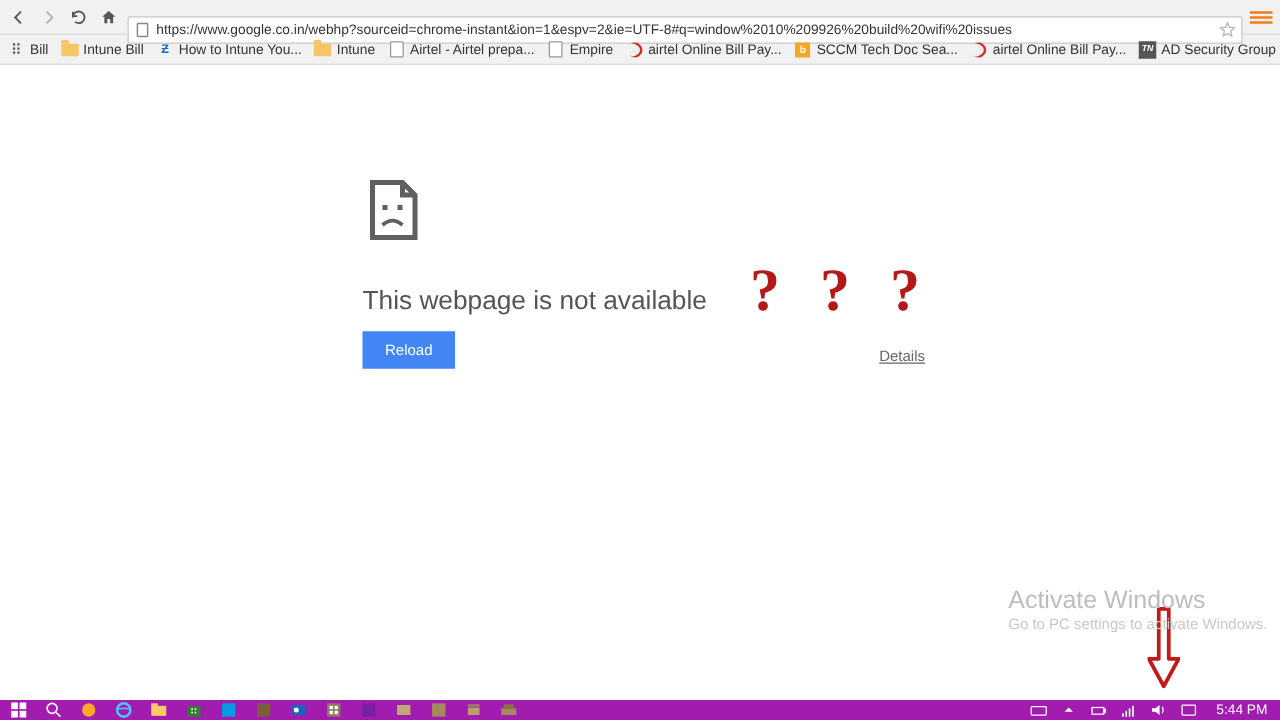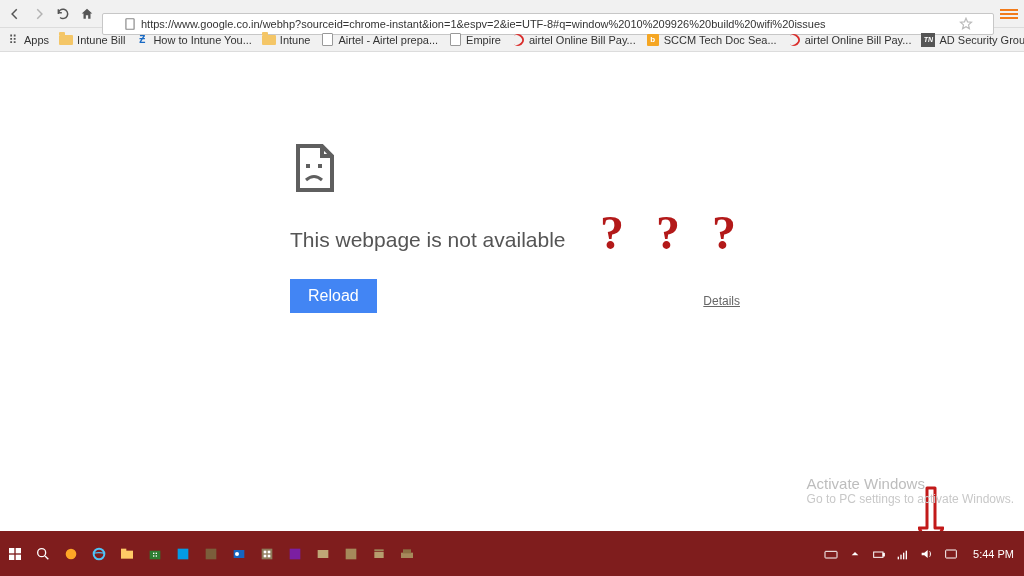--- a/index.html
+++ b/index.html
@@ -2,55 +2,55 @@
 <html><head>
   <meta charset="utf-8">
   <style>
     * { margin: 0; padding: 0; box-sizing: border-box; font-family: "Segoe UI", Arial, sans-serif; }
     body { width: 1024px; height: 576px; overflow: hidden; background: #fff; position: relative; }
 
     
     .nav-bar { height: 28px; background: #f1f1f1; display: flex; align-items: center; padding: 0 6px; gap: 6px; border-bottom: 1px solid #dcdcdc; }
     .nav-btn { width: 18px; height: 18px; display: flex; align-items: center; justify-content: center; color: #555; cursor: pointer; }
     .nav-btn svg { width: 14px; height: 14px; }
-    .url-bar { flex: 1; display: flex; align-items: center; background: #fff; border: 1px solid #c7c7c7; border-radius: 2px; height: 22px; padding: 0 20px; margin-top: 21px; }
+    .url-bar { flex: 1; display: flex; align-items: center; background: #fff; border: 1px solid #c7c7c7; border-radius: 2px; height: 22px; padding: 0 4px; margin-top: 21px; }
     .url-icon { width: 14px; height: 14px; color: #888; margin-right: 4px; flex: none; }
     .url-text { flex: 1; font-size: 11px; color: #333; white-space: nowrap; overflow: hidden; text-overflow: ellipsis; }
     .star { color: #bbb; flex: none; width: 14px; }
     .menu-btn { width: 18px; height: 18px; display: flex; flex-direction: column; justify-content: center; gap: 2px; cursor: pointer; }
     .menu-btn span { display: block; height: 2px; background: #f27b1a; }
 
     
     .bm-bar { height: 24px; background: #f1f1f1; display: flex; align-items: center; padding: 0 6px; gap: 10px; border-bottom: 1px solid #dcdcdc; font-size: 11px; color: #333; overflow: hidden; }
     .bm { display: flex; align-items: center; gap: 4px; white-space: nowrap; cursor: pointer; }
     .bm .ico { width: 14px; height: 14px; display: flex; align-items: center; justify-content: center; font-size: 10px; }
     .folder { width: 14px; height: 10px; background: #f4c667; border-radius: 1px; position: relative; display: inline-block; }
     .folder::before { content: ''; position: absolute; top: -3px; left: 0; width: 6px; height: 3px; background: #f4c667; border-radius: 1px 1px 0 0; }
     .page-ico { width: 11px; height: 13px; background: #fff; border: 1px solid #999; border-radius: 1px; display: inline-block; }
     .bing-ico { width: 12px; height: 12px; background: #f5a623; color: #fff; font-weight: bold; font-size: 8px; display: flex; align-items: center; justify-content: center; border-radius: 1px; }
     .swoosh { width: 12px; height: 12px; border: 2px solid #da2d2b; border-left: transparent; border-bottom: transparent; border-radius: 50%; transform: rotate(45deg); display: inline-block; }
 
     
     .content { position: absolute; top: 80px; left: 0; right: 0; bottom: 30px; background: #fff; padding: 60px 0 0 290px; }
     .sad-file { margin-bottom: 28px; }
     .sad-file svg { width: 50px; height: 56px; }
-    .err-title { font-size: 21px; color: #555; font-weight: 400; margin-bottom: 27px; }
+    .err-title { font-size: 21px; color: #555; font-weight: 400; margin-bottom: 12px; }
     .actions { display: flex; align-items: center; width: 450px; }
-    .reload-btn { background: #4285f4; color: #fff; border: none; font-size: 16px; padding: 8px 18px; cursor: pointer; }
+    .reload-btn { background: #4285f4; color: #fff; border: none; font-size: 12px; padding: 8px 18px; cursor: pointer; }
     .details-link { margin-left: auto; font-size: 12px; color: #666; text-decoration: underline; cursor: pointer; margin-top: 10px; }
 
     
     .qmarks { position: absolute; left: 600px; top: 205px; font-size: 48px; font-weight: 900; color: #b31919; font-family: Georgia, serif; letter-spacing: 10px; }
     .arrow-ann { position: absolute; right: 80px; bottom: 20px; }
     .watermark { position: absolute; right: 10px; bottom: 70px; color: #c8c8c8; font-size: 12px; }
-    .watermark .t1 { font-size: 15px; color: #bdbdbd; }
+    .watermark .t1 { font-size: 20px; color: #bdbdbd; }
     .anoop { position: absolute; right: 0; bottom: 2px; font-size: 11px; color: #5a8bb8; }
 
     
-    .taskbar { position: absolute; left: 0; right: 0; bottom: 0; height: 45px; background: #7f1d1d; display: flex; align-items: center; padding: 0 4px; gap: 6px; }
+    .taskbar { position: absolute; left: 0; right: 0; bottom: 0; height: 16px; background: #a21caf; display: flex; align-items: center; padding: 0 4px; gap: 6px; }
     .tb-item { width: 22px; height: 22px; display: flex; align-items: center; justify-content: center; cursor: pointer; color: #fff; }
     .tb-item svg { width: 16px; height: 16px; }
     .tb-spacer { flex: 1; }
     .tb-item.thin { width: 16px; }
     .tray { display: flex; align-items: center; gap: 8px; color: #fff; font-size: 11px; }
     .clock { font-size: 11px; color: #fff; padding: 0 6px; }
   </style>
 </head>
 <body>
 
@@ -87,21 +87,21 @@
   <div class="menu-btn">
     <span></span>
       <span></span>
       <span></span>
   </div>
 </div>
 
 <div class="bm-bar">
   <div class="bm">
     <span class="ico" style="font-size:12px;color:#555">⠿</span>
-    <span>Apps</span>
+    <span>Bill</span>
   </div>
   <div class="bm">
     <span class="ico">
         <span class="folder"></span>
       </span>
     <span>Intune Bill</span>
   </div>
   <div class="bm">
     <span class="ico" style="color:#1769c4;font-weight:bold">Ƶ</span>
     <span>How to Intune You...</span>

